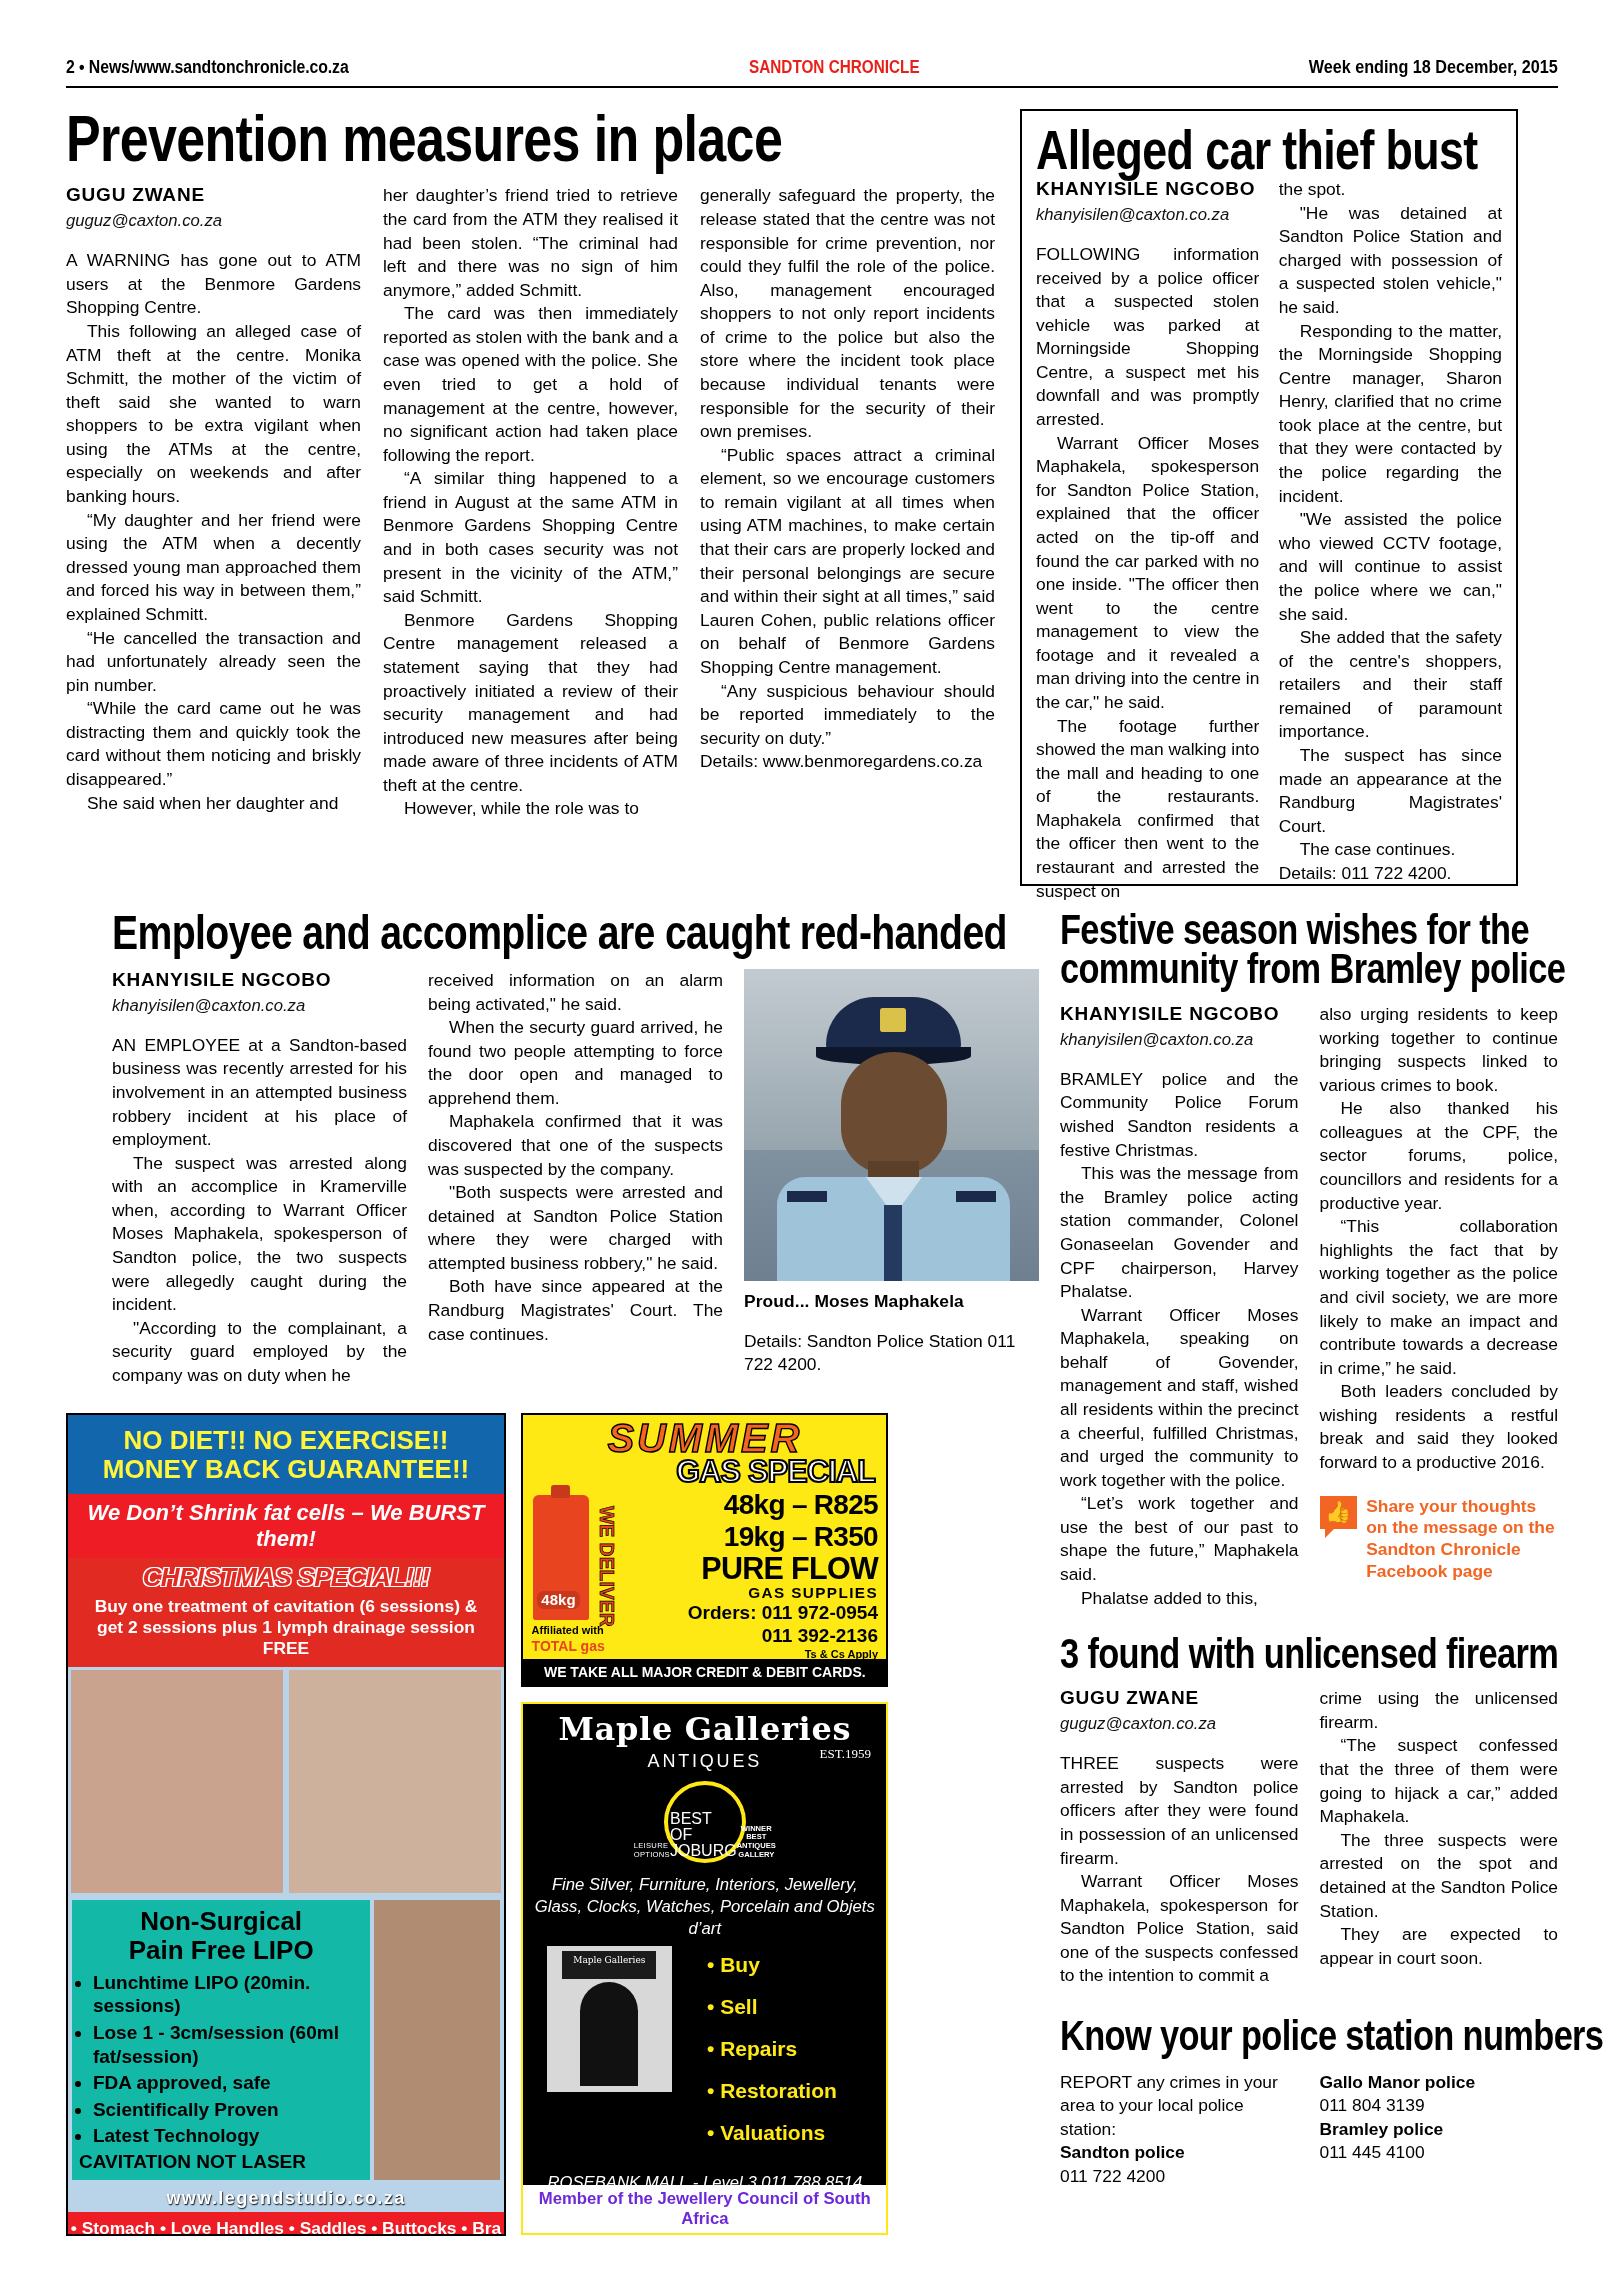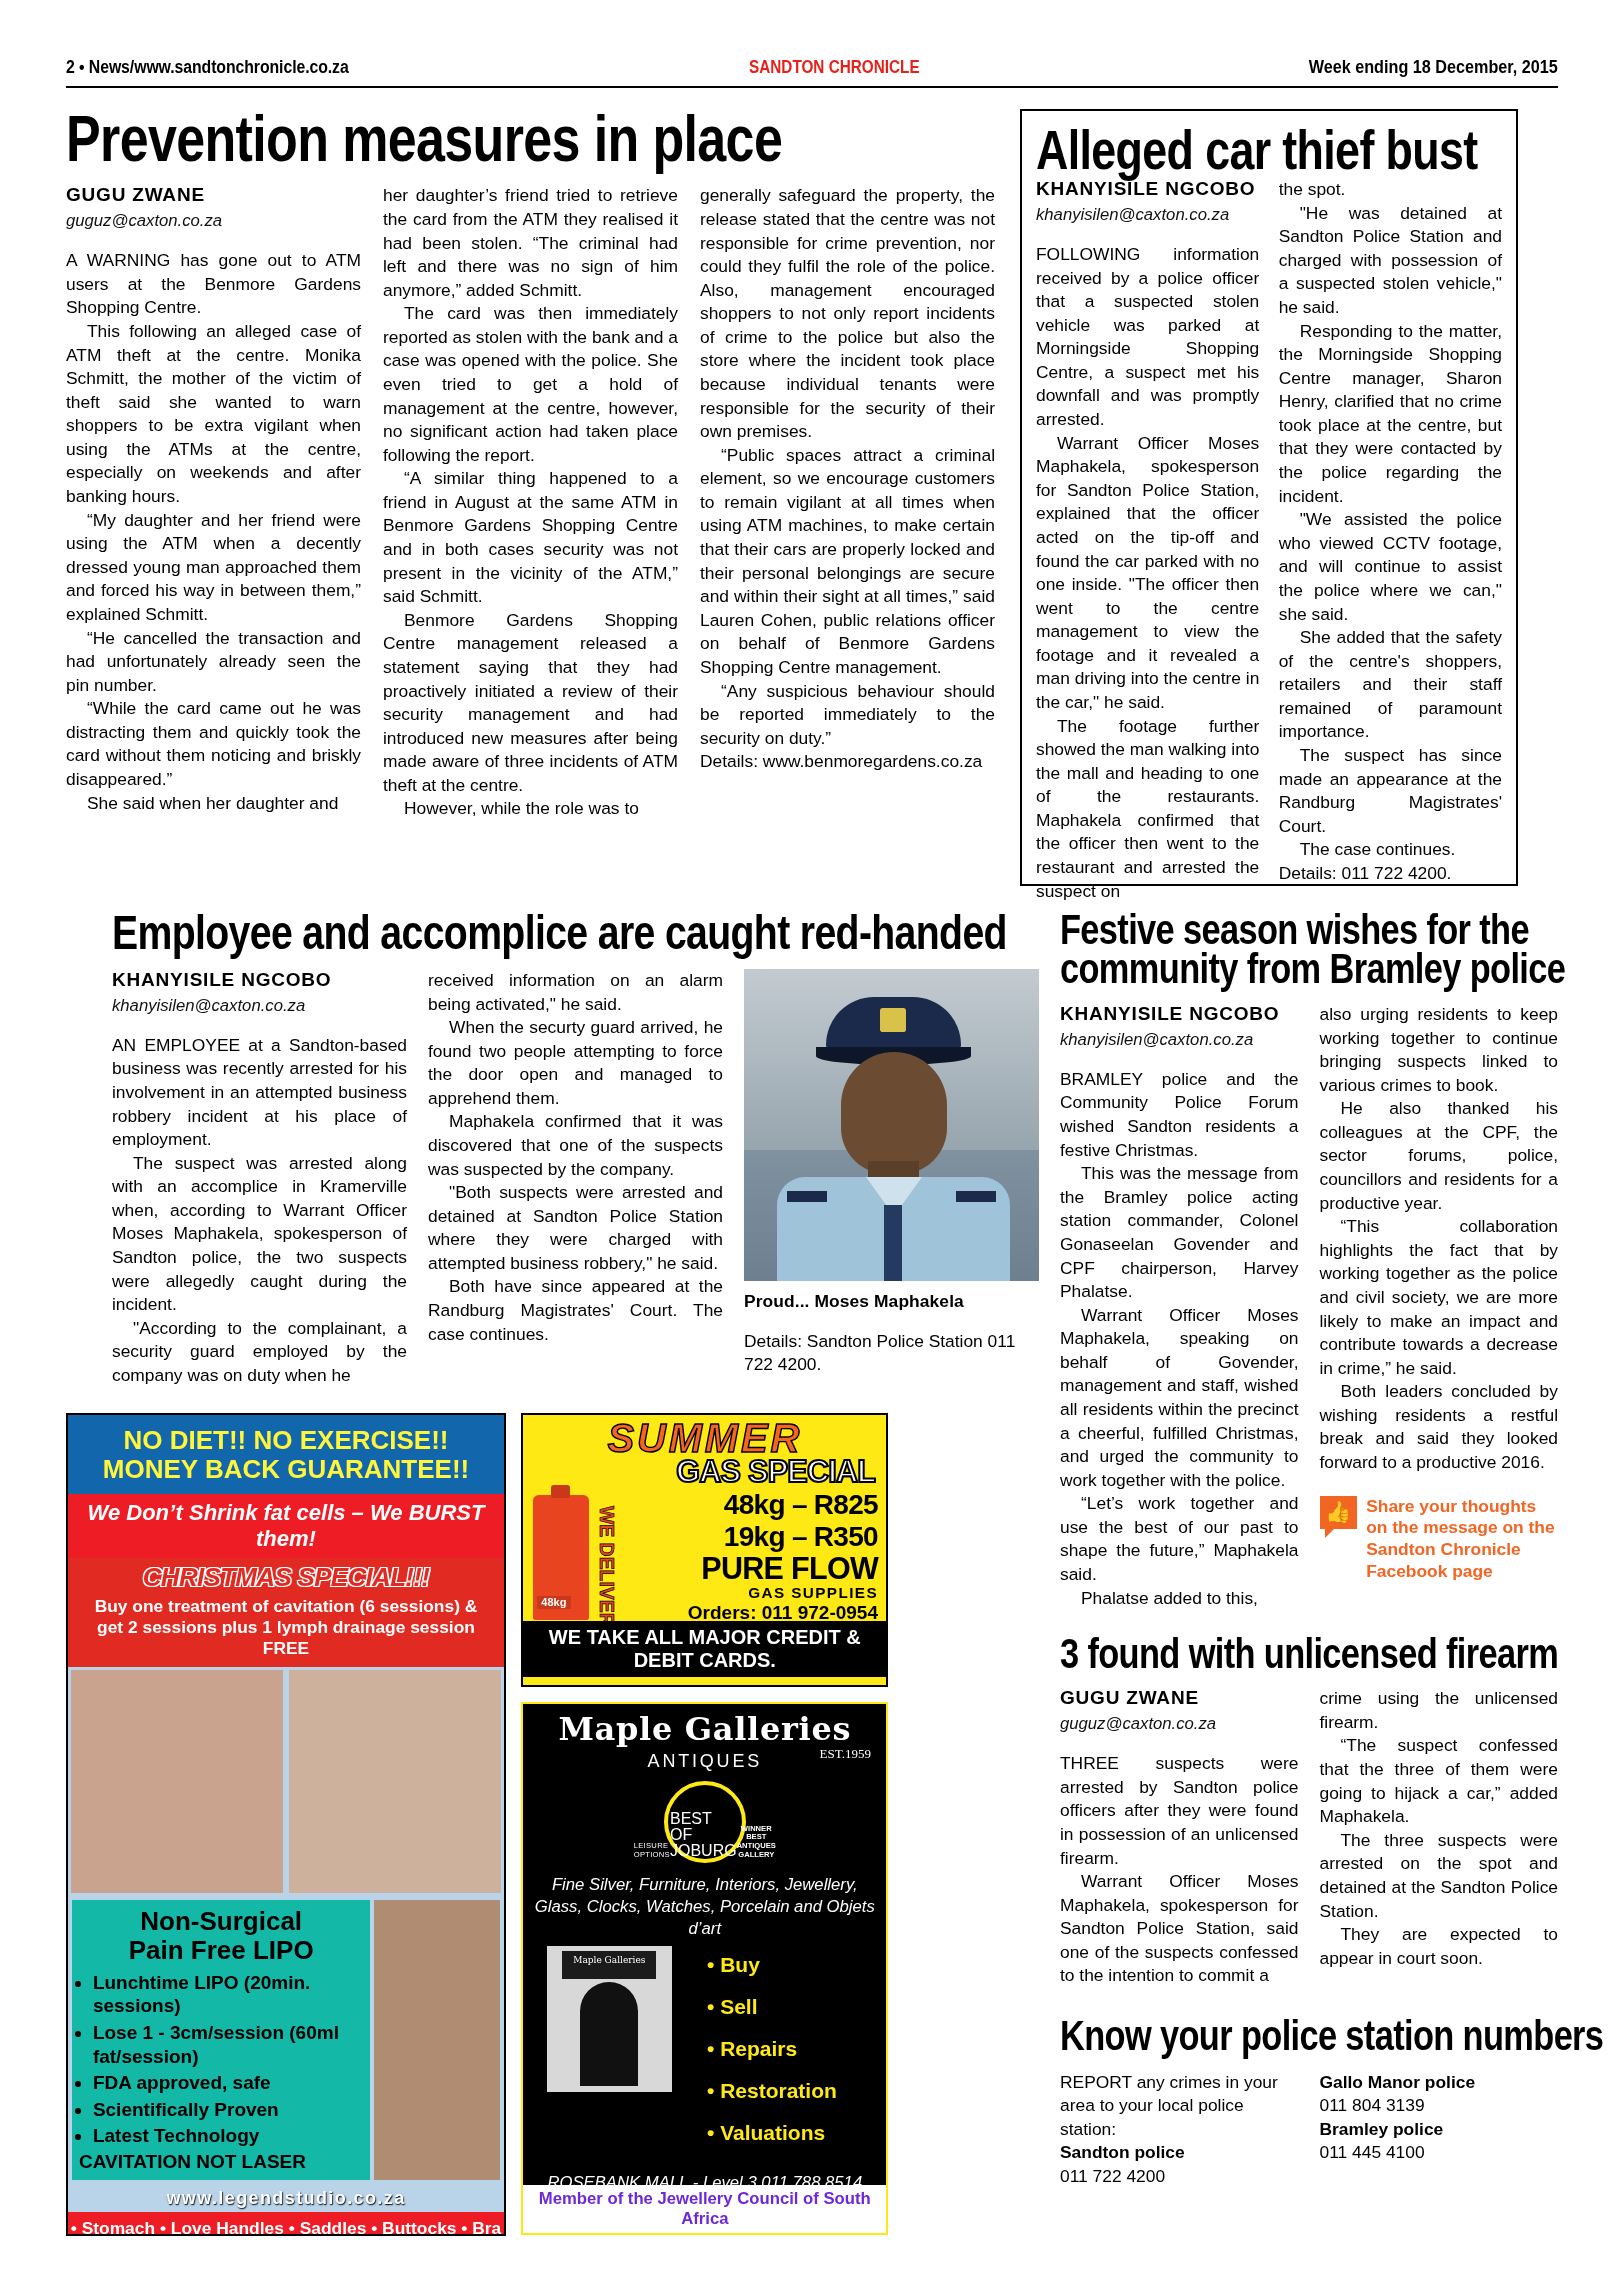--- a/index.html
+++ b/index.html
@@ -130,34 +130,34 @@
   .ad-gas { height:274px; border:2.1px solid #000; background:#ffe915; position:relative; overflow:hidden; }
   .gas-summer { font-size:40px; font-weight:bold; font-style:italic; color:#f26522;
       letter-spacing:2.8px; text-align:center; -webkit-text-stroke:1.4px #000; padding-top:1.4px; }
   .gas-title { font-size:30.5px; font-weight:bold; color:#fff; text-align:right;
       -webkit-text-stroke:2.1px #000; letter-spacing:-0.7px; padding-right:11px; margin-top:-7px;}
   .gas-row { display:flex; }
   .gas-left { width:125px; position:relative; }
   .cyl { position:absolute; left:9.7px; top:5.6px; width:56px; height:125px;
       background:#e8441f; border-radius:5.6px 5.6px 2.8px 2.8px; }
   .cyl:before{content:"";position:absolute;left:18px;top:-9.7px;width:19.4px;height:12.5px;background:#c8381a;border-radius:2.8px;}
-  .cyl .kg { position:absolute; bottom:11px; left:4.2px; color:#fff; font-size:11px; font-weight:bold;
-      background:#c8381a; padding:0.7px 4.2px; }
+  .cyl .kg { position:absolute; bottom:11px; left:4.2px; color:#fff; font-size:15px; font-weight:bold;
+      background:#c8381a; padding:0.7px 4.2px;border-radius:7px; }
   .wedeliver { position:absolute; left:72px; top:16.7px; font-size:19.4px; font-weight:bold;
       color:#e8441f; writing-mode:vertical-rl; -webkit-text-stroke:0.7px #000; line-height:1.1;}
   .gas-aff { position:absolute; bottom:23.6px; left:8.3px; font-size:11px; font-weight:bold; }
   .gas-total { position:absolute; bottom:5.6px; left:8.3px; font-size:14px; font-weight:bold; color:#e8441f; }
   .gas-right { flex:1; padding-right:8.3px; text-align:right; }
   .gas-price { font-size:28px; font-weight:bold; letter-spacing:-0.7px; line-height:1.12; }
   .gas-pure { font-size:30.5px; font-weight:bold; letter-spacing:-0.7px; line-height:1.05; }
   .gas-sup { font-size:15.3px; font-weight:bold; letter-spacing:1.4px; }
   .gas-ord { font-size:19px; font-weight:bold; line-height:1.2; }
   .gas-tcs { font-size:11px; font-weight:bold; }
-  .gas-bar { position:absolute; left:0; right:0; bottom:8px; background:#000; color:#fff;
-      font-size:20px; font-weight:bold; text-align:center; padding:4.9px 0; }
+  .gas-bar { position:absolute; left:0; right:0; bottom:0; background:#000; color:#fff;
+      font-size:14px; font-weight:bold; text-align:center; padding:4.9px 0; }
 
   .ad-maple { height:533px; border:2.1px solid #ffe915; background:#000; color:#fff;
       position:relative; overflow:hidden; padding:5.6px 7px; }
   .mp-name { font-family:"DejaVu Serif",serif; font-weight:bold; font-size:32px; text-align:center;
       letter-spacing:0.7px; }
   .mp-est { position:absolute; right:15.3px; top:42px; font-size:13px; font-family:"Liberation Serif",serif; }
   .mp-ant { text-align:center; font-size:18px; letter-spacing:2.8px; margin-top:2.8px; }
   .mp-badge { width:82px; height:82px; border-radius:50%; border:4.9px solid #ffe915;
       margin:9.7px auto 0; display:flex; flex-direction:row; align-items:flex-end; justify-content:center; }
   .mp-badge .l1 { font-size:7.6px; letter-spacing:0.3px; }

